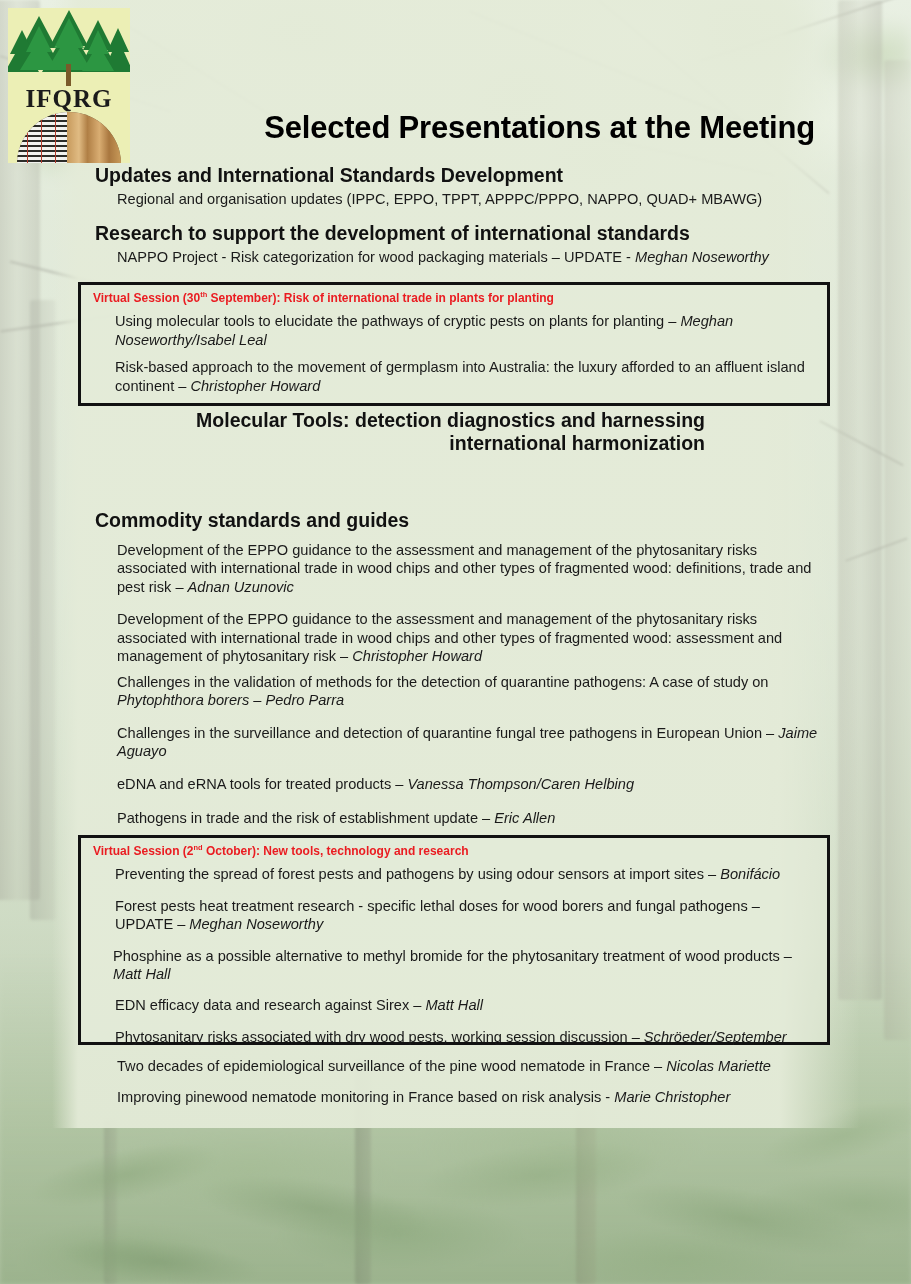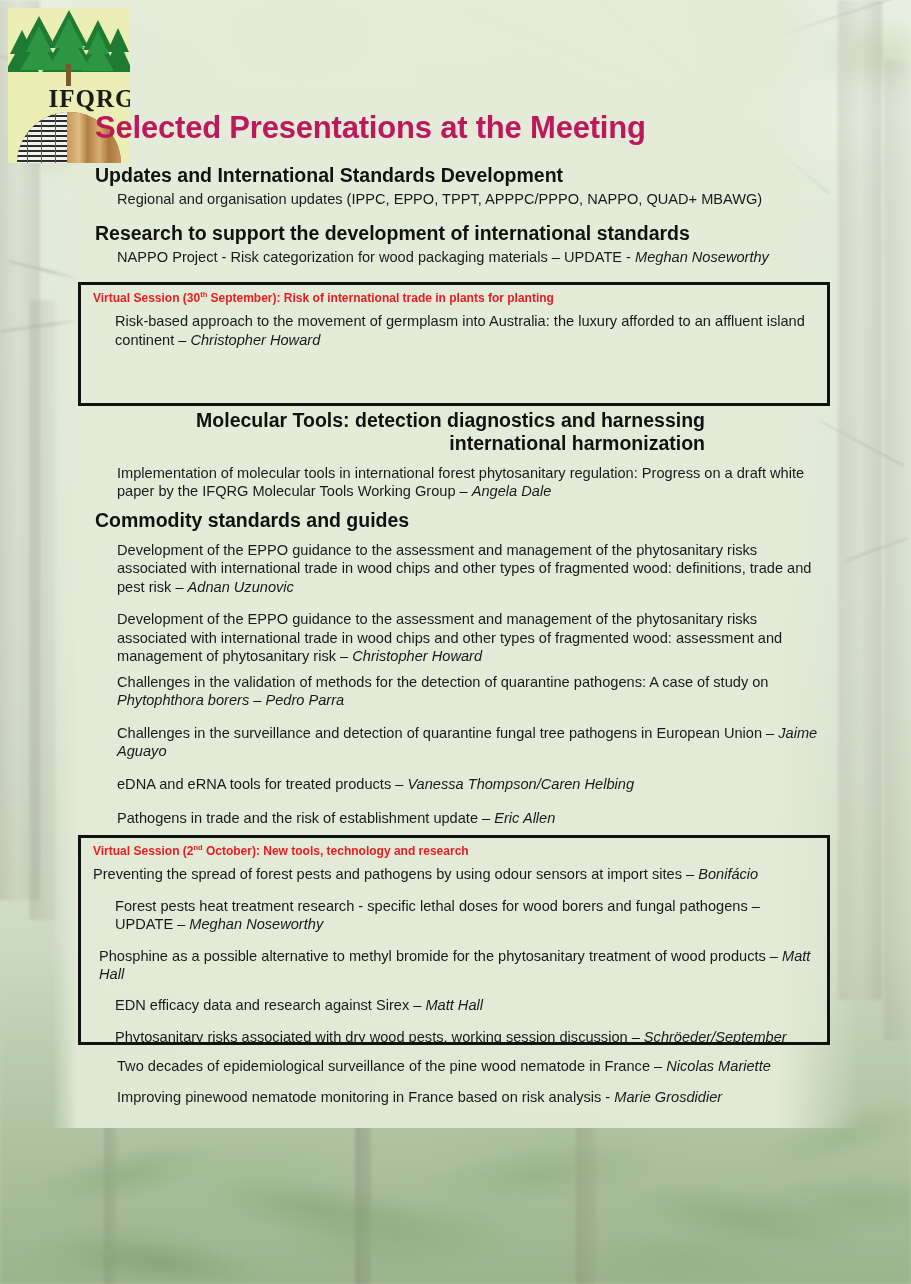--- a/index.html
+++ b/index.html
@@ -73,21 +73,21 @@
 
   
   .logo{
     position:absolute;left:8px;top:8px;width:122px;height:155px;
     background:#ecefb5;overflow:hidden;
   }
   .logo .treearea{position:absolute;left:0;top:0;width:122px;height:78px;overflow:hidden;}
   .logo .ifqrg{
     position:absolute;left:0;top:76px;width:122px;height:30px;
     font-family:"Liberation Serif", serif;font-weight:700;font-size:25px;
-    color:#1b1b1b;text-align:center;letter-spacing:1px;line-height:30px;padding-left:23px;
+    color:#1b1b1b;text-align:center;letter-spacing:1px;line-height:30px;
   }
   .logo .disc{
     position:absolute;left:9px;top:104px;width:104px;height:104px;border-radius:50%;
     overflow:hidden;
     background:linear-gradient(180deg,#5a4a33 0%, #6d5a3d 40%, #8a7048 100%);
   }
   .logo .disc .lumberL{
     position:absolute;left:0;top:0;width:50px;height:66px;
     background:repeating-linear-gradient(180deg,#f2f2ee 0px,#f2f2ee 3px,#2c2c28 3px,#2c2c28 5px);
   }
@@ -95,21 +95,21 @@
   .logo .disc .plank{
     position:absolute;left:50px;top:0;width:54px;height:66px;
     background:
       linear-gradient(90deg,#c79a5c 0%,#e0bb83 22%,#b07f45 38%,#d9ad72 60%,#a9773f 78%,#c89a59 100%);
   }
 
   
   .content{position:absolute;left:0;top:0;width:911px;}
   .title{
     position:absolute;left:95px;top:110px;width:720px;
-    text-align:left;font-size:31px;font-weight:700;color:#be185d;
+    text-align:right;font-size:31px;font-weight:700;color:#000000;
     letter-spacing:-0.2px;
   }
   .h1{
     font-size:19.5px;font-weight:700;color:#111;line-height:1.18;
     margin:0 0 3px 0;
   }
   .item{
     font-size:14.6px;color:#1a1a1a;line-height:1.26;
     margin:0 0 9px 0;
   }
@@ -209,49 +209,49 @@
       <div class="item" style="margin-left:22px;">Regional and organisation updates (IPPC, EPPO, TPPT, APPPC/PPPO, NAPPO, QUAD+ MBAWG)</div>
     </div>
 
     <div class="sec" style="top:222px;">
       <div class="h1">Research to support the development of international standards</div>
       <div class="item" style="margin-left:22px;">NAPPO Project - Risk categorization for wood packaging materials – UPDATE - <i>Meghan Noseworthy</i></div>
     </div>
 
     <div class="vbox" style="left:78px;top:282px;width:752px;height:124px;padding:6px 10px 4px 12px;">
       <div class="vtitle">Virtual Session (30<sup>th</sup> September): Risk of international trade in plants for planting</div>
+      <div class="item" style="margin-left:22px;">Using molecular tools to elucidate the pathways of cryptic pests on plants for planting – <i>Meghan Noseworthy/Isabel Leal</i></div>
       <div class="item" style="margin-left:22px;margin-bottom:0;">Risk-based approach to the movement of germplasm into Australia: the luxury afforded to an affluent island continent – <i>Christopher Howard</i></div>
     </div>
 
     <div class="sec" style="top:409px;">
       <div class="h1" style="width:610px;text-align:right;">Molecular Tools: detection diagnostics and harnessing international harmonization</div>
-      <div class="item" style="margin-left:22px;margin-top:9px;">Implementation of molecular tools in international forest phytosanitary regulation: Progress on a draft white paper by the IFQRG Molecular Tools Working Group – <i>Angela Dale</i></div>
     </div>
 
     <div class="sec" style="top:509px;">
       <div class="h1">Commodity standards and guides</div>
       <div class="item" style="margin-left:22px;margin-top:9px;margin-bottom:14px;">Development of the EPPO guidance to the assessment and management of the phytosanitary risks associated with international trade in wood chips and other types of fragmented wood: definitions, trade and pest risk – <i>Adnan Uzunovic</i></div>
       <div class="item" style="margin-left:22px;">Development of the EPPO guidance to the assessment and management of the phytosanitary risks associated with international trade in wood chips and other types of fragmented wood: assessment and management of phytosanitary risk – <i>Christopher Howard</i></div>
     </div>
 
     <div class="sec" style="top:664px;">
       <div class="item" style="margin-left:22px;margin-top:9px;margin-bottom:14px;">Challenges in the validation of methods for the detection of quarantine pathogens: A case of study on <i>Phytophthora borers</i> – <i>Pedro Parra</i></div>
       <div class="item" style="margin-left:22px;margin-bottom:14px;">Challenges in the surveillance and detection of quarantine fungal tree pathogens in European Union – <i>Jaime Aguayo</i></div>
       <div class="item" style="margin-left:22px;margin-bottom:16px;">eDNA and eRNA tools for treated products – <i>Vanessa Thompson/Caren Helbing</i></div>
       <div class="item" style="margin-left:22px;">Pathogens in trade and the risk of establishment update – <i>Eric Allen</i></div>
     </div>
 
     <div class="vbox" style="left:78px;top:835px;width:752px;height:210px;padding:6px 10px 4px 12px;">
       <div class="vtitle">Virtual Session (2<sup>nd</sup> October): New tools, technology and research</div>
-      <div class="item" style="margin-bottom:13px;">Preventing the spread of forest pests and pathogens by using odour sensors at import sites – <i>Bonifácio</i></div>
+      <div class="item" style="margin-left:22px;margin-bottom:13px;">Preventing the spread of forest pests and pathogens by using odour sensors at import sites – <i>Bonifácio</i></div>
       <div class="item" style="margin-left:22px;margin-bottom:13px;">Forest pests heat treatment research - specific lethal doses for wood borers and fungal pathogens – UPDATE – <i>Meghan Noseworthy</i></div>
-      <div class="item" style="margin-left:6px;margin-bottom:13px;">Phosphine as a possible alternative to methyl bromide for the phytosanitary treatment of wood products – <i>Matt Hall</i></div>
+      <div class="item" style="margin-left:20px;margin-bottom:13px;">Phosphine as a possible alternative to methyl bromide for the phytosanitary treatment of wood products – <i>Matt Hall</i></div>
       <div class="item" style="margin-left:22px;margin-bottom:13px;">EDN efficacy data and research against Sirex – <i>Matt Hall</i></div>
       <div class="item" style="margin-left:22px;margin-bottom:0;">Phytosanitary risks associated with dry wood pests, working session discussion – <i>Schröeder/September</i></div>
     </div>
 
     <div class="sec" style="top:1048px;">
       <div class="item" style="margin-left:22px;margin-top:9px;margin-bottom:13px;">Two decades of epidemiological surveillance of the pine wood nematode in France – <i>Nicolas Mariette</i></div>
-      <div class="item" style="margin-left:22px;">Improving pinewood nematode monitoring in France based on risk analysis - <i>Marie Grosdidier</i></div>
+      <div class="item" style="margin-left:22px;">Improving pinewood nematode monitoring in France based on risk analysis - <i>Marie Christopher</i></div>
     </div>
 
   </div>
 </div>
 
 </body></html>

